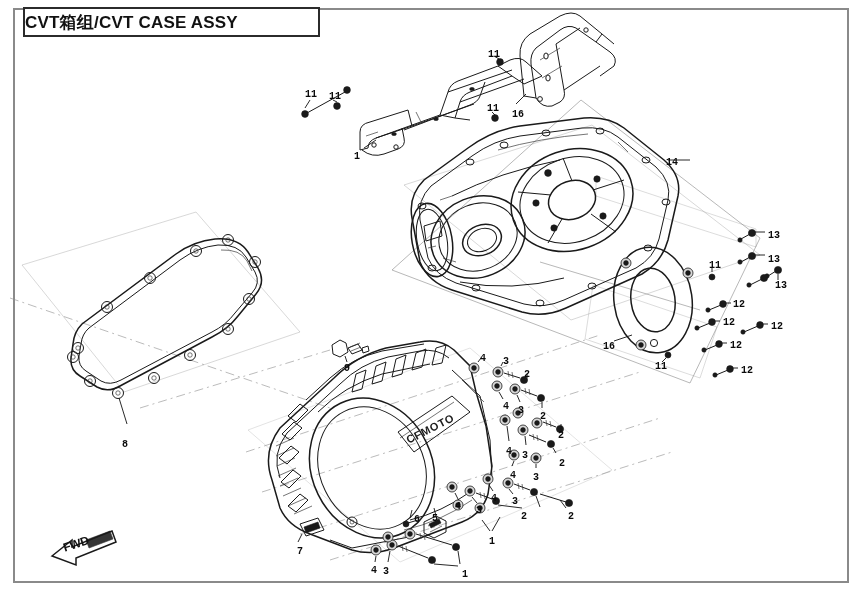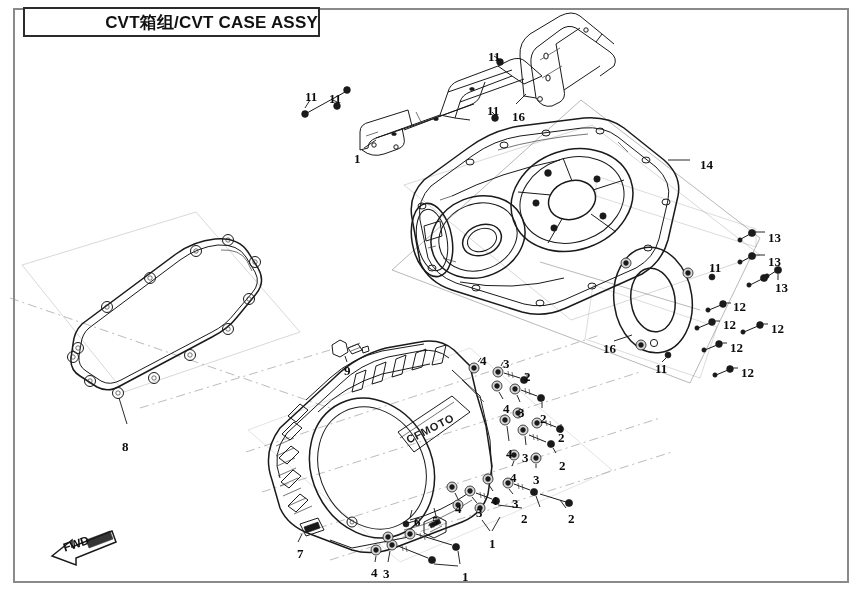--- a/index.html
+++ b/index.html
@@ -33,21 +33,21 @@
     position: absolute;
     left: 23px;
     top: 7px;
     width: 297px;
     height: 30px;
     border: 2px solid #2b2b2b;
     box-sizing: border-box;
     background: #fff;
     display: flex;
     align-items: center;
-    justify-content: flex-end;
+    justify-content: flex-start;
   }
   #title-text {
     font-size: 17px;
     font-weight: bold;
     color: #111;
     letter-spacing: 0.2px;
     white-space: nowrap;
   }
   
   #drawing {
@@ -62,24 +62,24 @@
   .ln-fine { stroke: #3a3a3a; fill: none; stroke-width: 0.7; }
   .lead  { stroke: #111; fill: none; stroke-width: 0.9; }
   .constr{ stroke: #888; fill: none; stroke-width: 0.6; }
   .dash  { stroke: #8d8d8d; fill: none; stroke-width: 0.6; stroke-dasharray: 9 4 2 4; }
   .fillw { fill: #ffffff; stroke: #1a1a1a; stroke-width: 1; }
   .fillk { fill: #1a1a1a; stroke: #1a1a1a; stroke-width: 0.6; }
   .fillmid { fill: #d8d8d8; stroke: #1a1a1a; stroke-width: 0.8; }
   
   .callout {
     position: absolute;
-    font-size: 13px;
+    font-size: 10px;
     font-weight: bold;
     color: #0b0b0b;
-    font-family: Liberation Serif, serif;
+    font-family: Liberation Mono, monospace;
     line-height: 1;
     user-select: none;
     white-space: nowrap;
   }
   #fwd-label {
     position: absolute;
     left: 63px;
     top: 537px;
     font-size: 12px;
     font-weight: bold;
@@ -585,21 +585,21 @@
 
   <div id="fwd-label">FWD</div>
 
   <div id="callout-layer">
       <div class="callout" style="left: 354px; top: 152px;">1</div>
       <div class="callout" style="left: 305px; top: 90px;">11</div>
       <div class="callout" style="left: 329px; top: 92px;">11</div>
       <div class="callout" style="left: 488px; top: 50px;">11</div>
       <div class="callout" style="left: 487px; top: 104px;">11</div>
       <div class="callout" style="left: 512px; top: 110px;">16</div>
-      <div class="callout" style="left: 700px; top: 158px;">14</div>
+      <div class="callout" style="left: 666px; top: 158px;">14</div>
       <div class="callout" style="left: 768px; top: 231px;">13</div>
       <div class="callout" style="left: 768px; top: 255px;">13</div>
       <div class="callout" style="left: 775px; top: 281px;">13</div>
       <div class="callout" style="left: 709px; top: 261px;">11</div>
       <div class="callout" style="left: 655px; top: 362px;">11</div>
       <div class="callout" style="left: 733px; top: 300px;">12</div>
       <div class="callout" style="left: 723px; top: 318px;">12</div>
       <div class="callout" style="left: 771px; top: 322px;">12</div>
       <div class="callout" style="left: 730px; top: 341px;">12</div>
       <div class="callout" style="left: 741px; top: 366px;">12</div>

